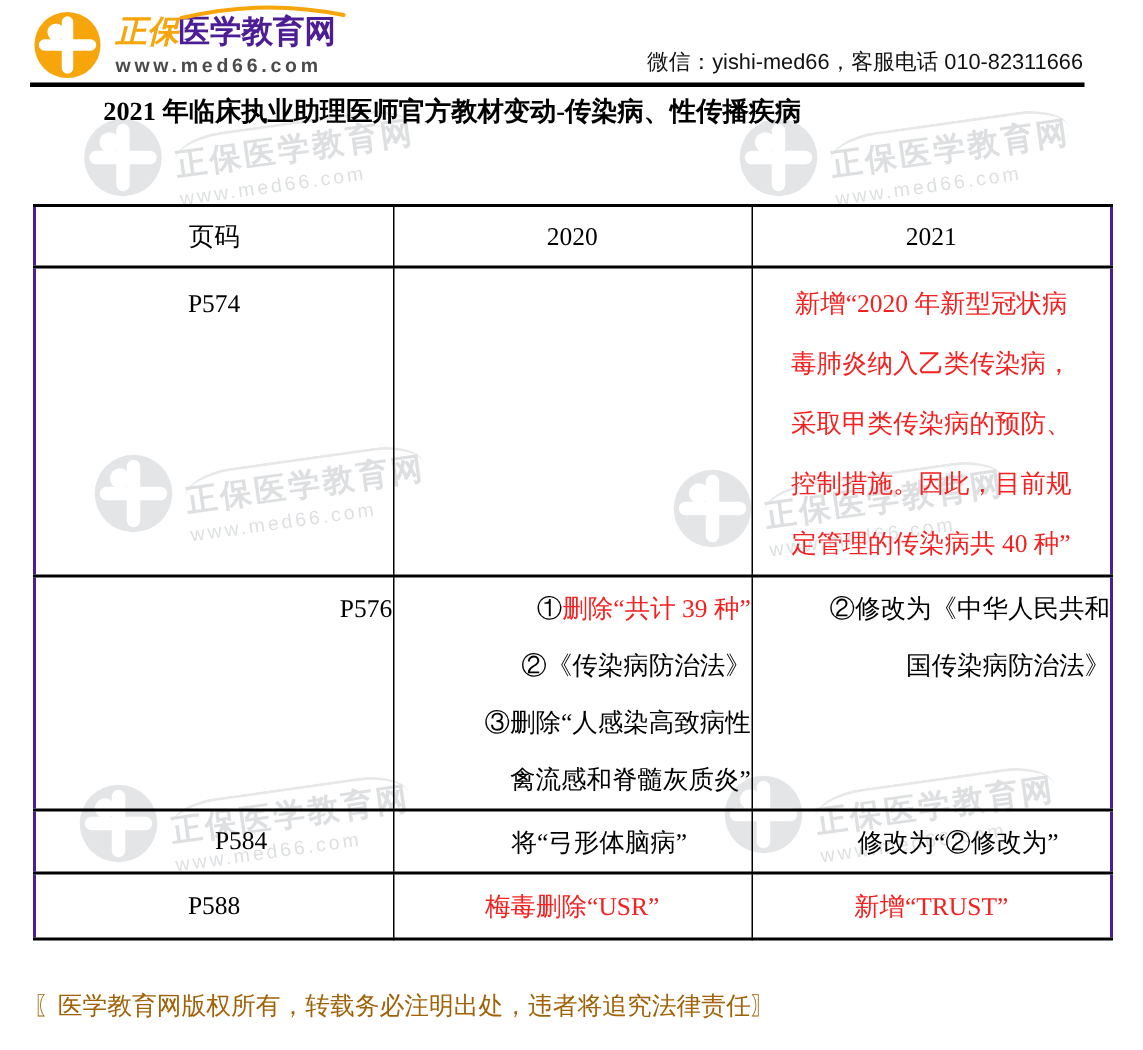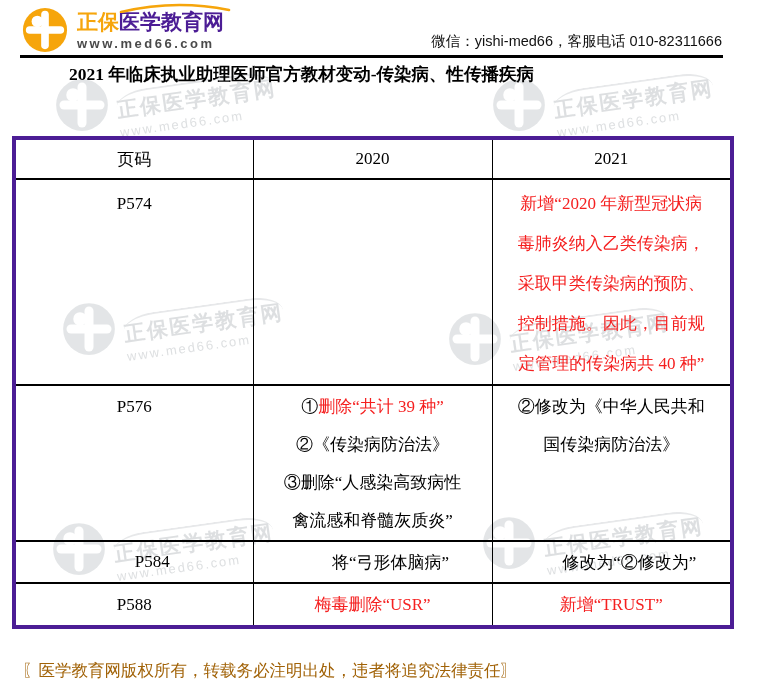--- a/index.html
+++ b/index.html
@@ -40,21 +40,21 @@
   .wm6 { left: 482px; top: 516px; }
 
   
   .logo {
     position: absolute; left: 22px; top: 7px; z-index: 1;
     display: flex; align-items: center; gap: 9px;
   }
   .logo-mark svg { width: 46px; height: 46px; display: block; }
   .logo-text { font-family: "Liberation Sans", sans-serif; }
   .logo-line1 { position: relative; font-weight: bold; font-size: 21px; line-height: 24px; white-space: nowrap; }
-  .brand-orange { color: var(--brand-orange, #F6A50B); }
+  .brand-orange { color: var(--brand-orange, #F6A50B); font-style: italic; }
   .brand-dark   { color: #4c1d95; }
   .logo-swoosh  { position: absolute; left: 42px; top: -7px; width: 112px; height: 10px; }
   .logo-site {
     font-weight: bold; font-size: 13px; color: #4a4a4a;
     letter-spacing: 2.5px; margin-top: 2px;
   }
   .contact {
     position: absolute; top: 32px; right: 40px; z-index: 1;
     font-family: "Liberation Sans", sans-serif;
     font-size: 14.5px; color: #111;
@@ -67,35 +67,35 @@
   
   .doc-title {
     position: absolute; left: 0; top: 62px; z-index: 1;
     width: 603px; margin: 0;
     text-align: center;
     font-size: 17.5px; font-weight: bold;
   }
 
   
   .changes-table {
-    position: absolute; left: 12px; top: 136px; z-index: 1;
+    position: absolute; left: 22px; top: 136px; z-index: 1;
     width: 718px;
     border-collapse: collapse; table-layout: fixed;
     font-size: 17px;
     background: transparent;
-    border: 4px solid #4c1d95;
+    border: 2px solid #4c1d95;
   }
   .changes-table tr { border-top: 2px solid #000; border-bottom: 2px solid #000; }
   .changes-table th, .changes-table td {
     border-left: 1px solid #000; border-right: 1px solid #000;
     text-align: center; padding: 0;
   }
   .changes-table thead th { height: 41px; font-weight: normal; vertical-align: middle; }
   .changes-table tbody tr:nth-child(1) td { height: 200px; vertical-align: top; line-height: 40px; padding-top: 4px; }
-  .changes-table tbody tr:nth-child(2) td { height: 150px; vertical-align: top; line-height: 38px; padding-top: 2px; }
+  .changes-table tbody tr:nth-child(2) td { height: 150px; vertical-align: top; line-height: 38px; padding-top: 2px; text-align: right; }
   .changes-table tbody tr:nth-child(3) td { height: 42px; vertical-align: middle; padding-left: 36px; }
   .changes-table tbody tr:nth-child(4) td { height: 44px; vertical-align: middle; }
   .red { color: var(--change-red, #F52020); }
 
   
   .footer {
     position: absolute; left: 22px; top: 660px; z-index: 1;
     font-size: 16.5px; color: #a16207;
   }
 </style>

